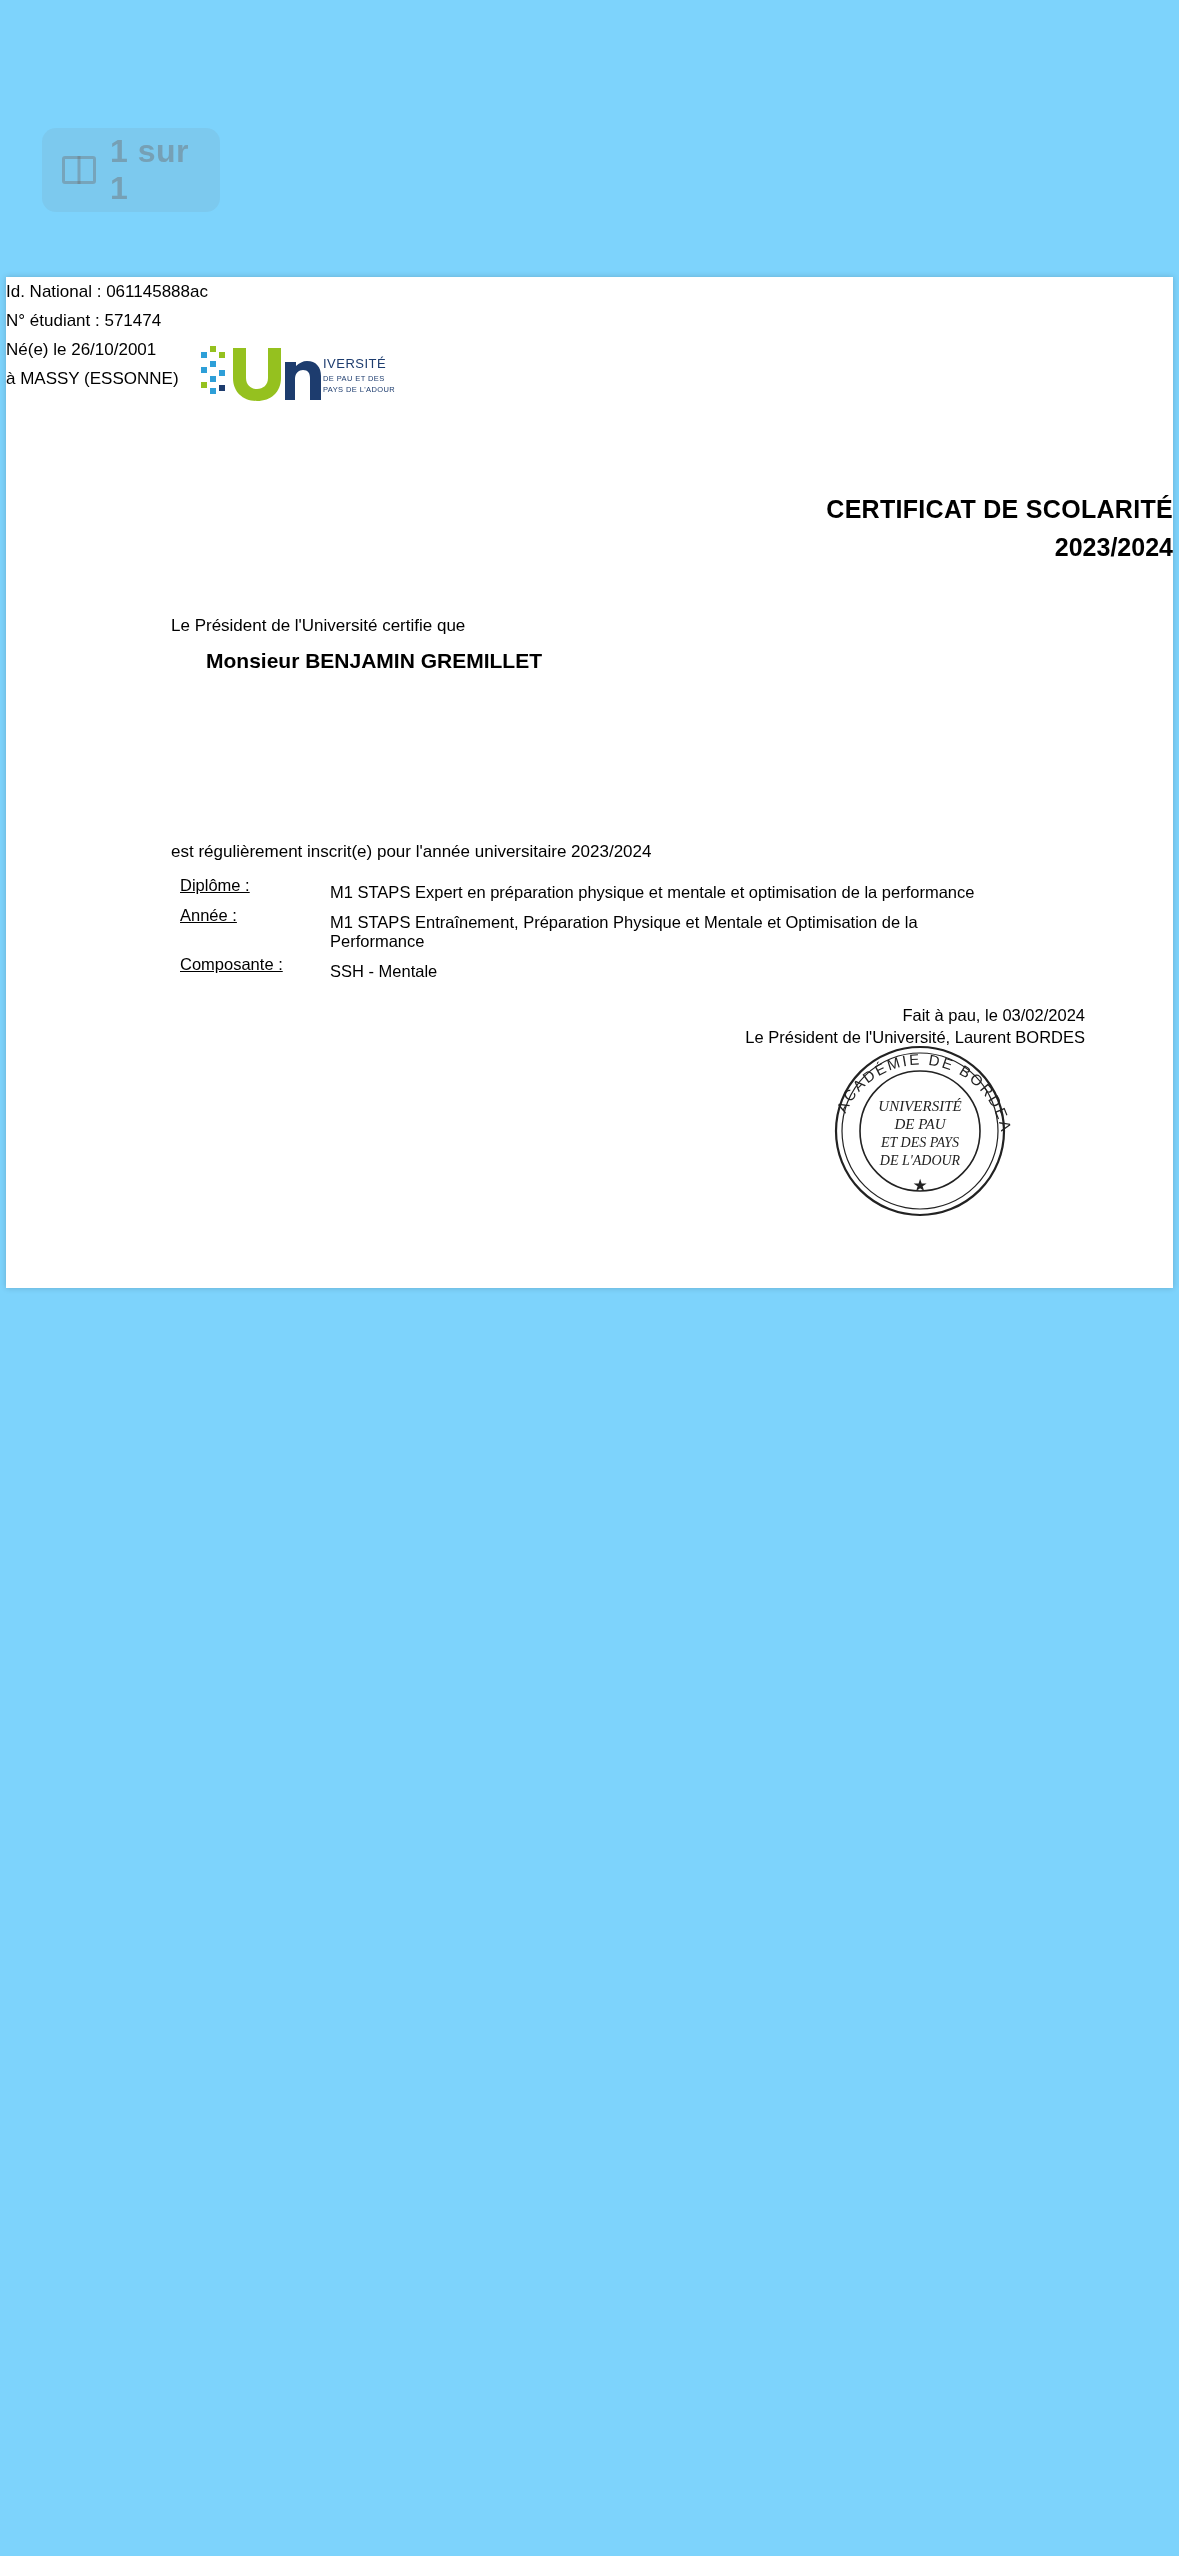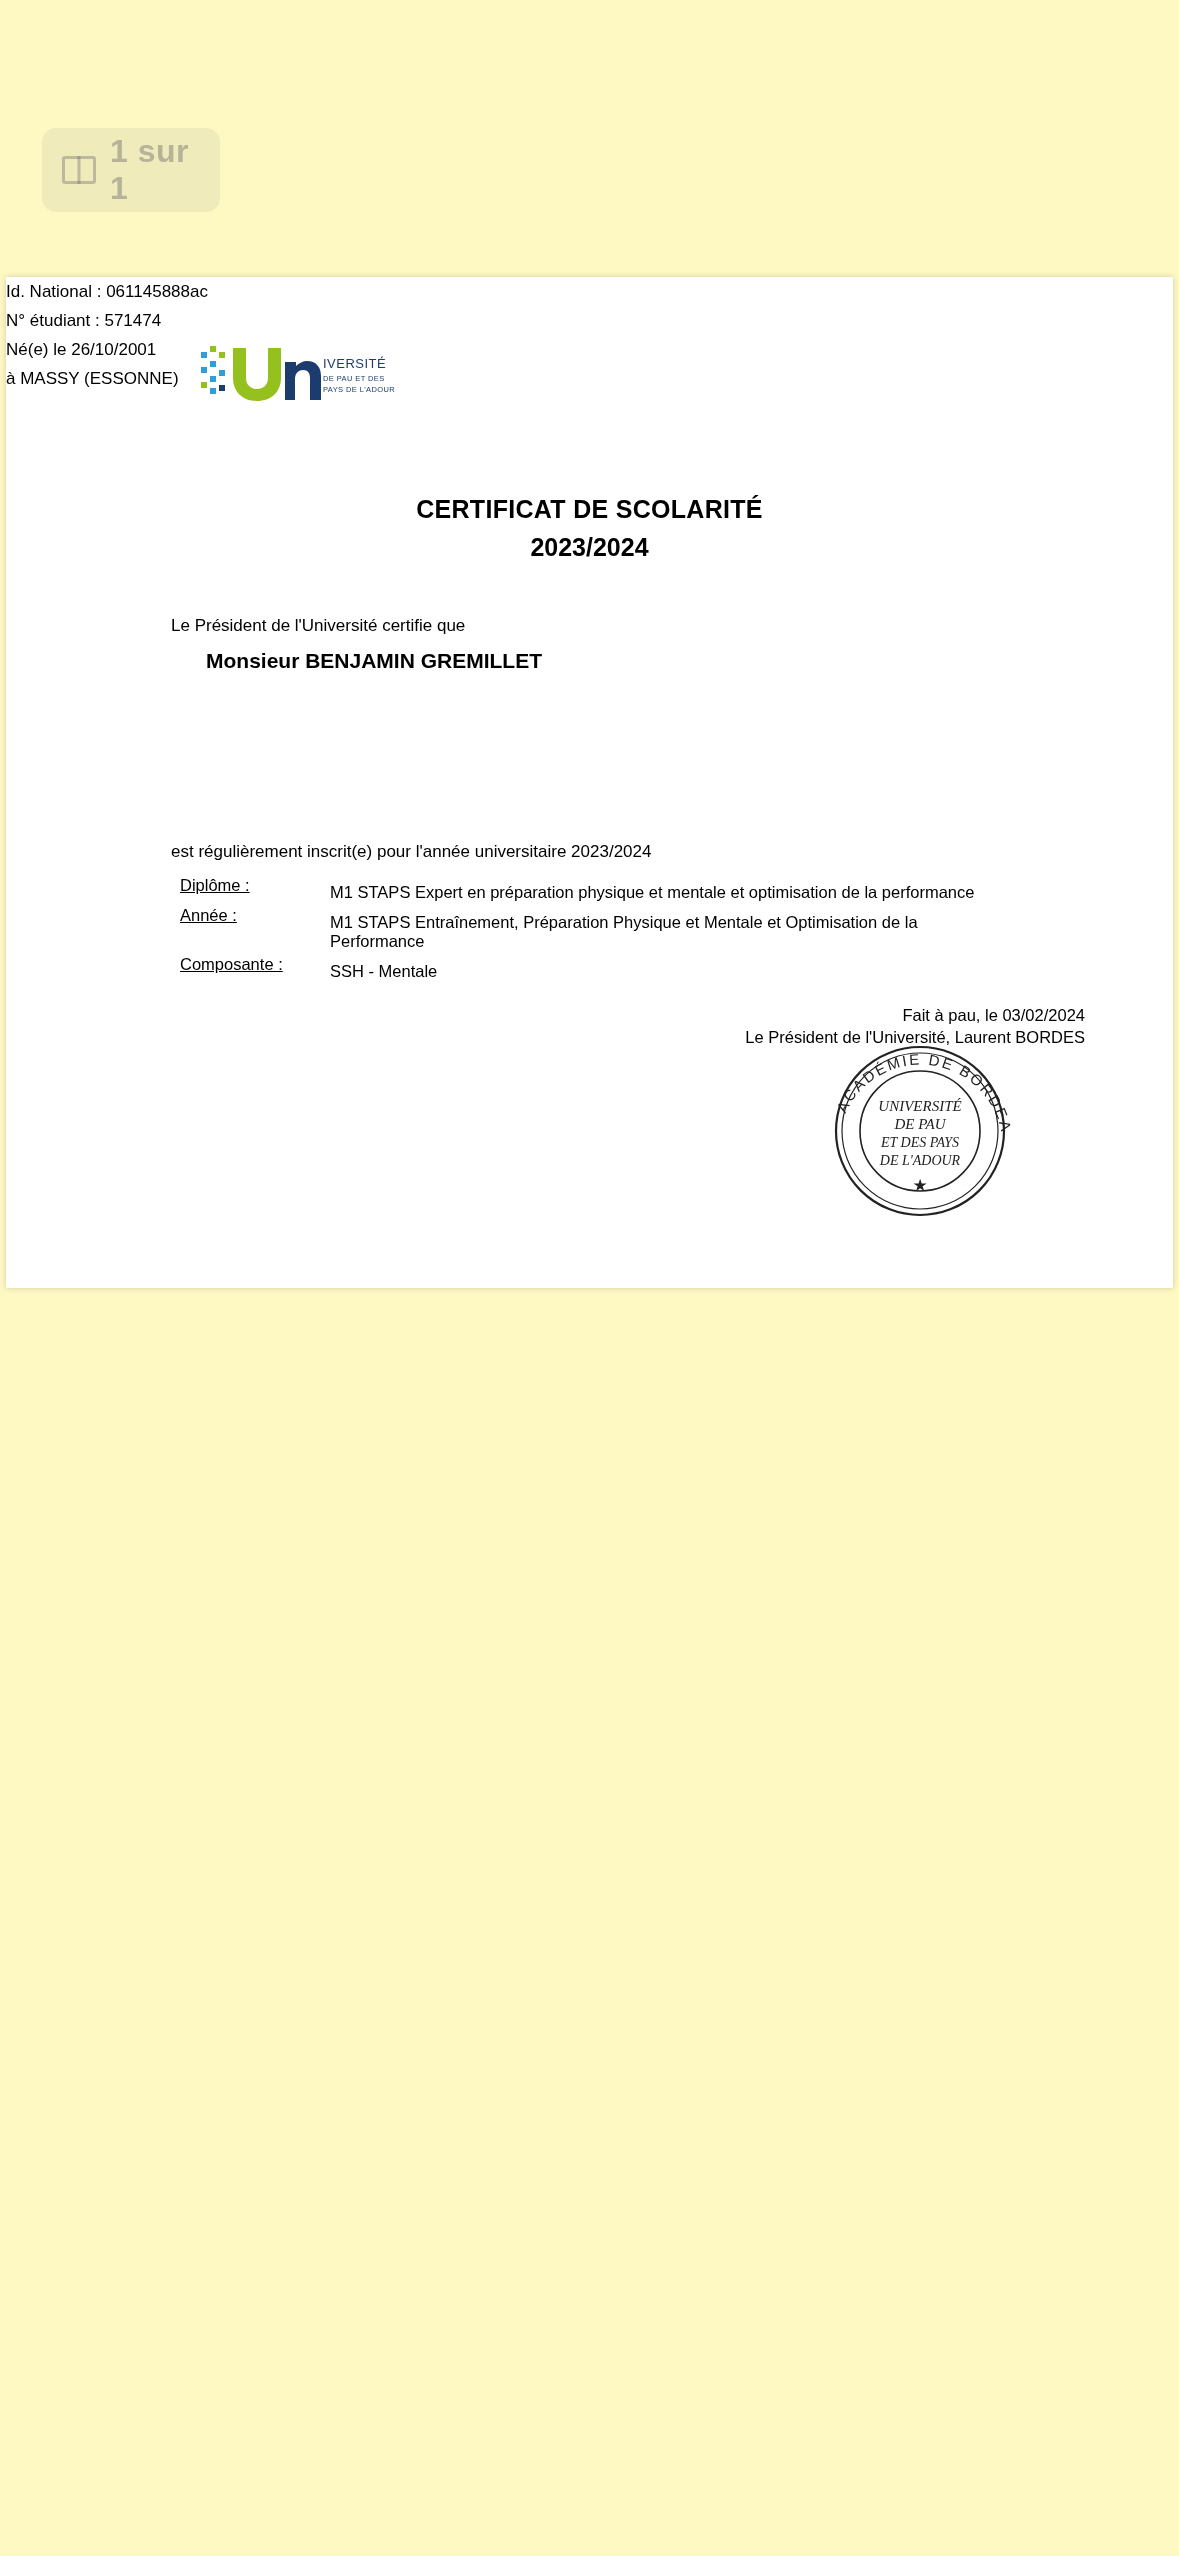--- a/index.html
+++ b/index.html
@@ -12,21 +12,21 @@
     height: 2556px;
     position: relative;
     font-family: "Liberation Sans", sans-serif;
     overflow: hidden;
   }
 
   
   #viewer {
     position: absolute;
     inset: 0;
-    background: #fef9c3;
+    background: #7dd3fc;
   }
 
   
   #page-indicator {
     position: absolute;
     left: 42px;
     top: 128px;
     width: 178px;
     height: 84px;
     border-radius: 14px;
@@ -80,21 +80,21 @@
     width: 215px;
     height: 62px;
   }
 
   
   #title-block {
     position: absolute;
     left: 0;
     right: 0;
     top: 218px;
-    text-align: center;
+    text-align: right;
   }
   #title-block .t1 {
     font-size: 25px;
     font-weight: bold;
     letter-spacing: 0.3px;
     color: #000;
   }
   #title-block .t2 {
     font-size: 25px;
     font-weight: bold;

